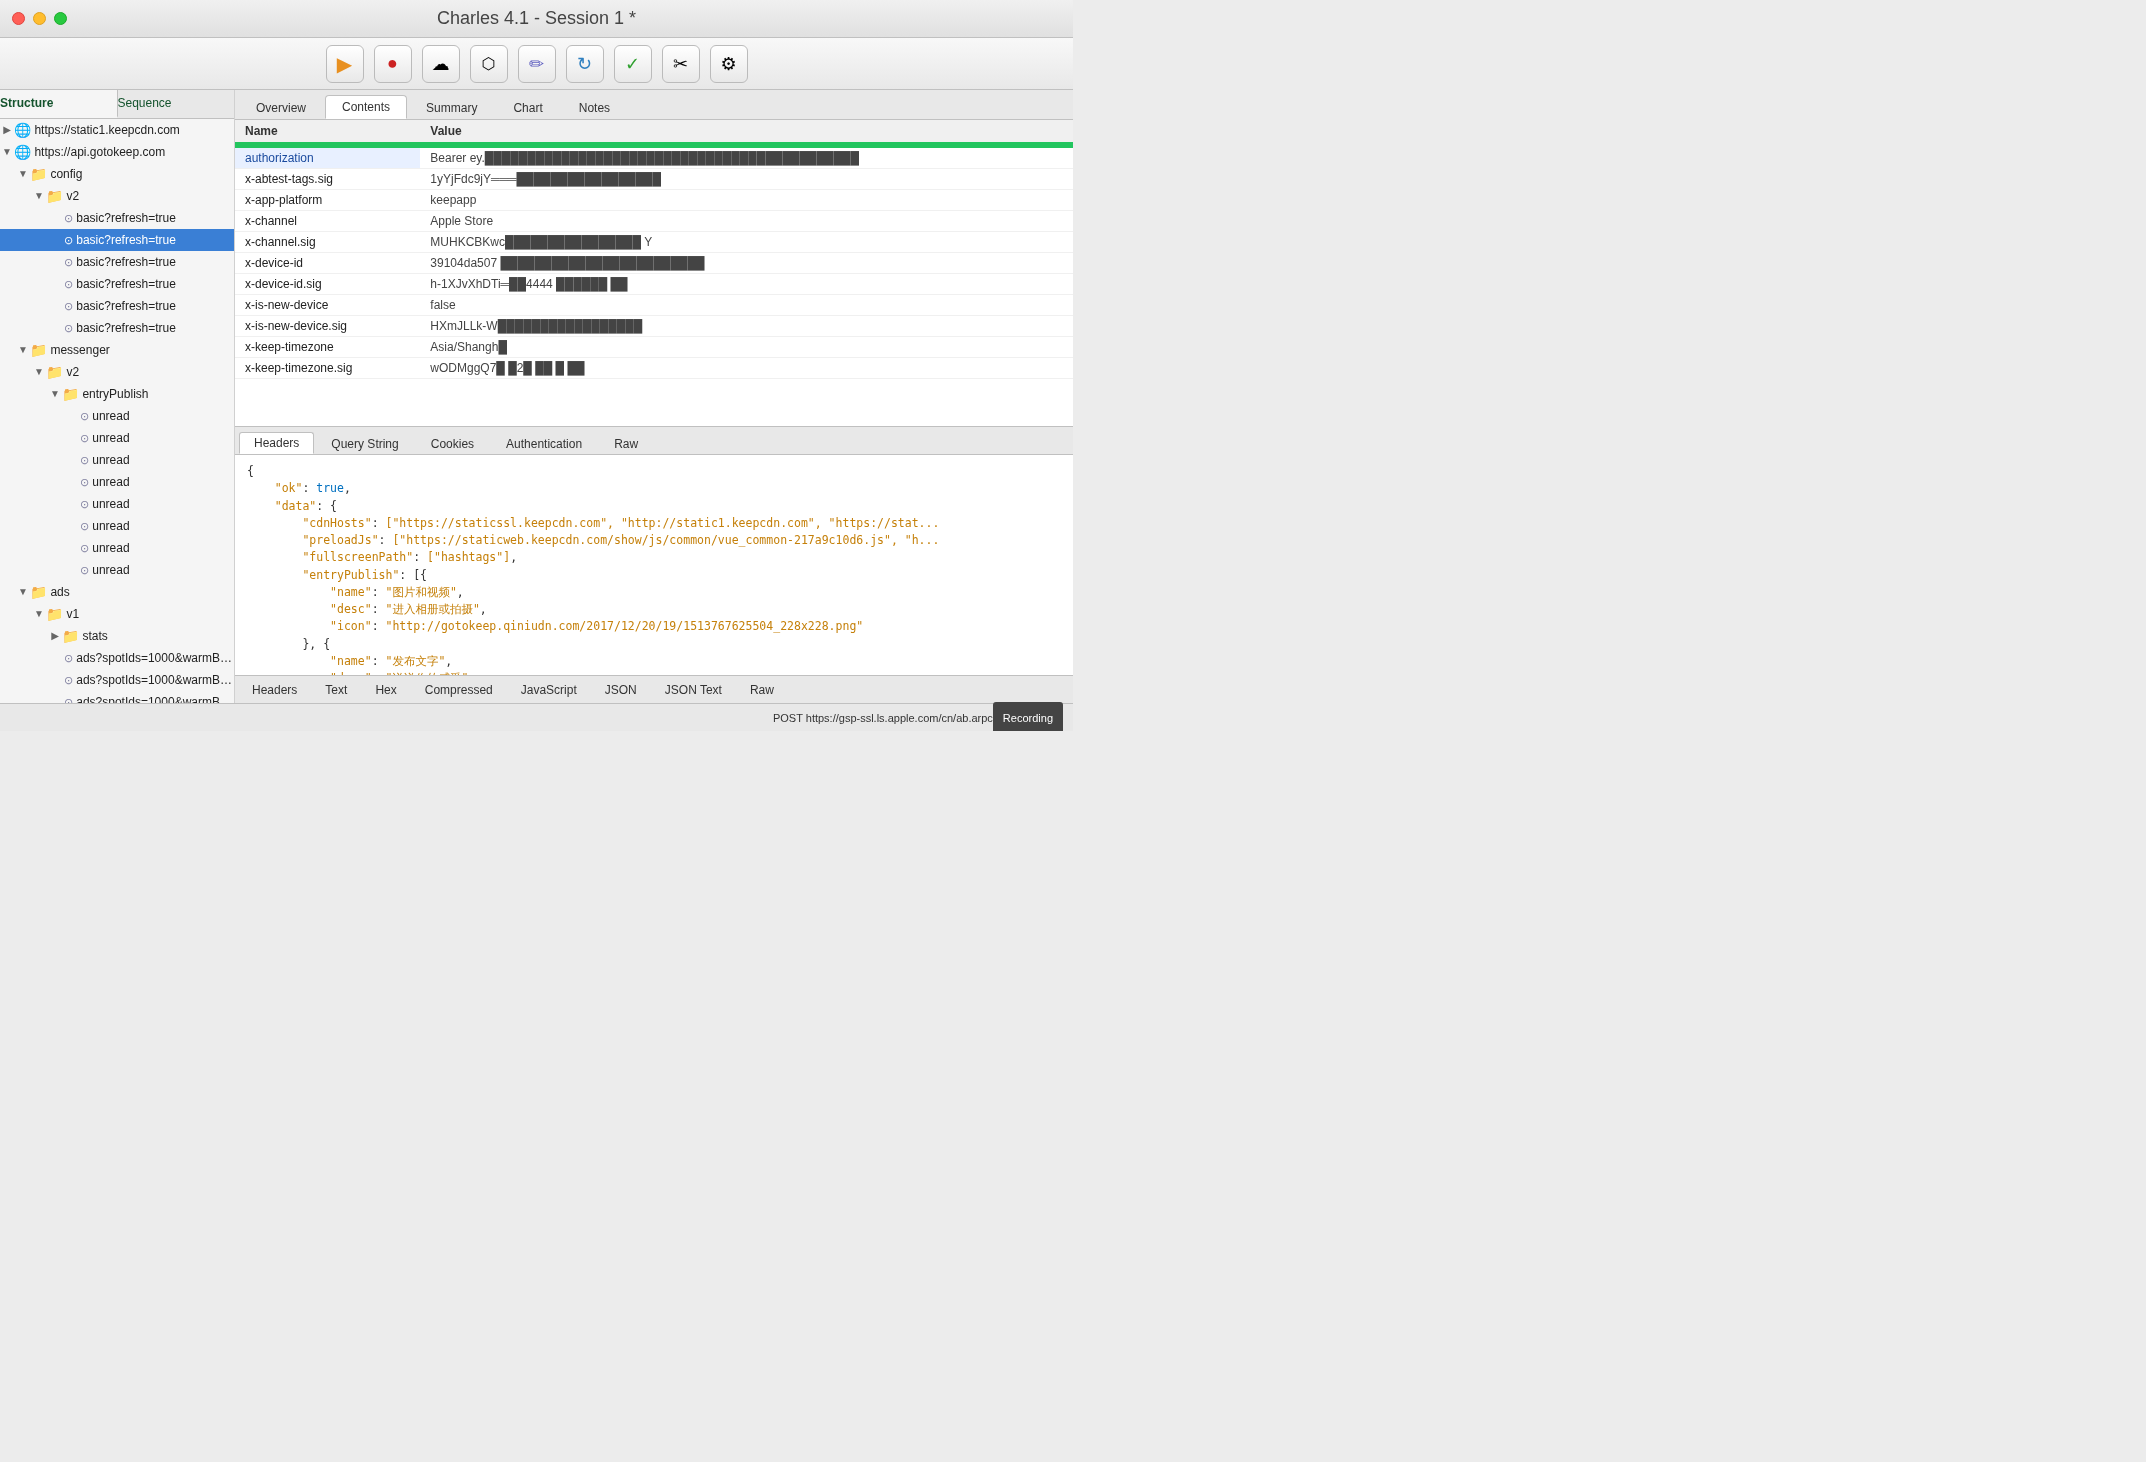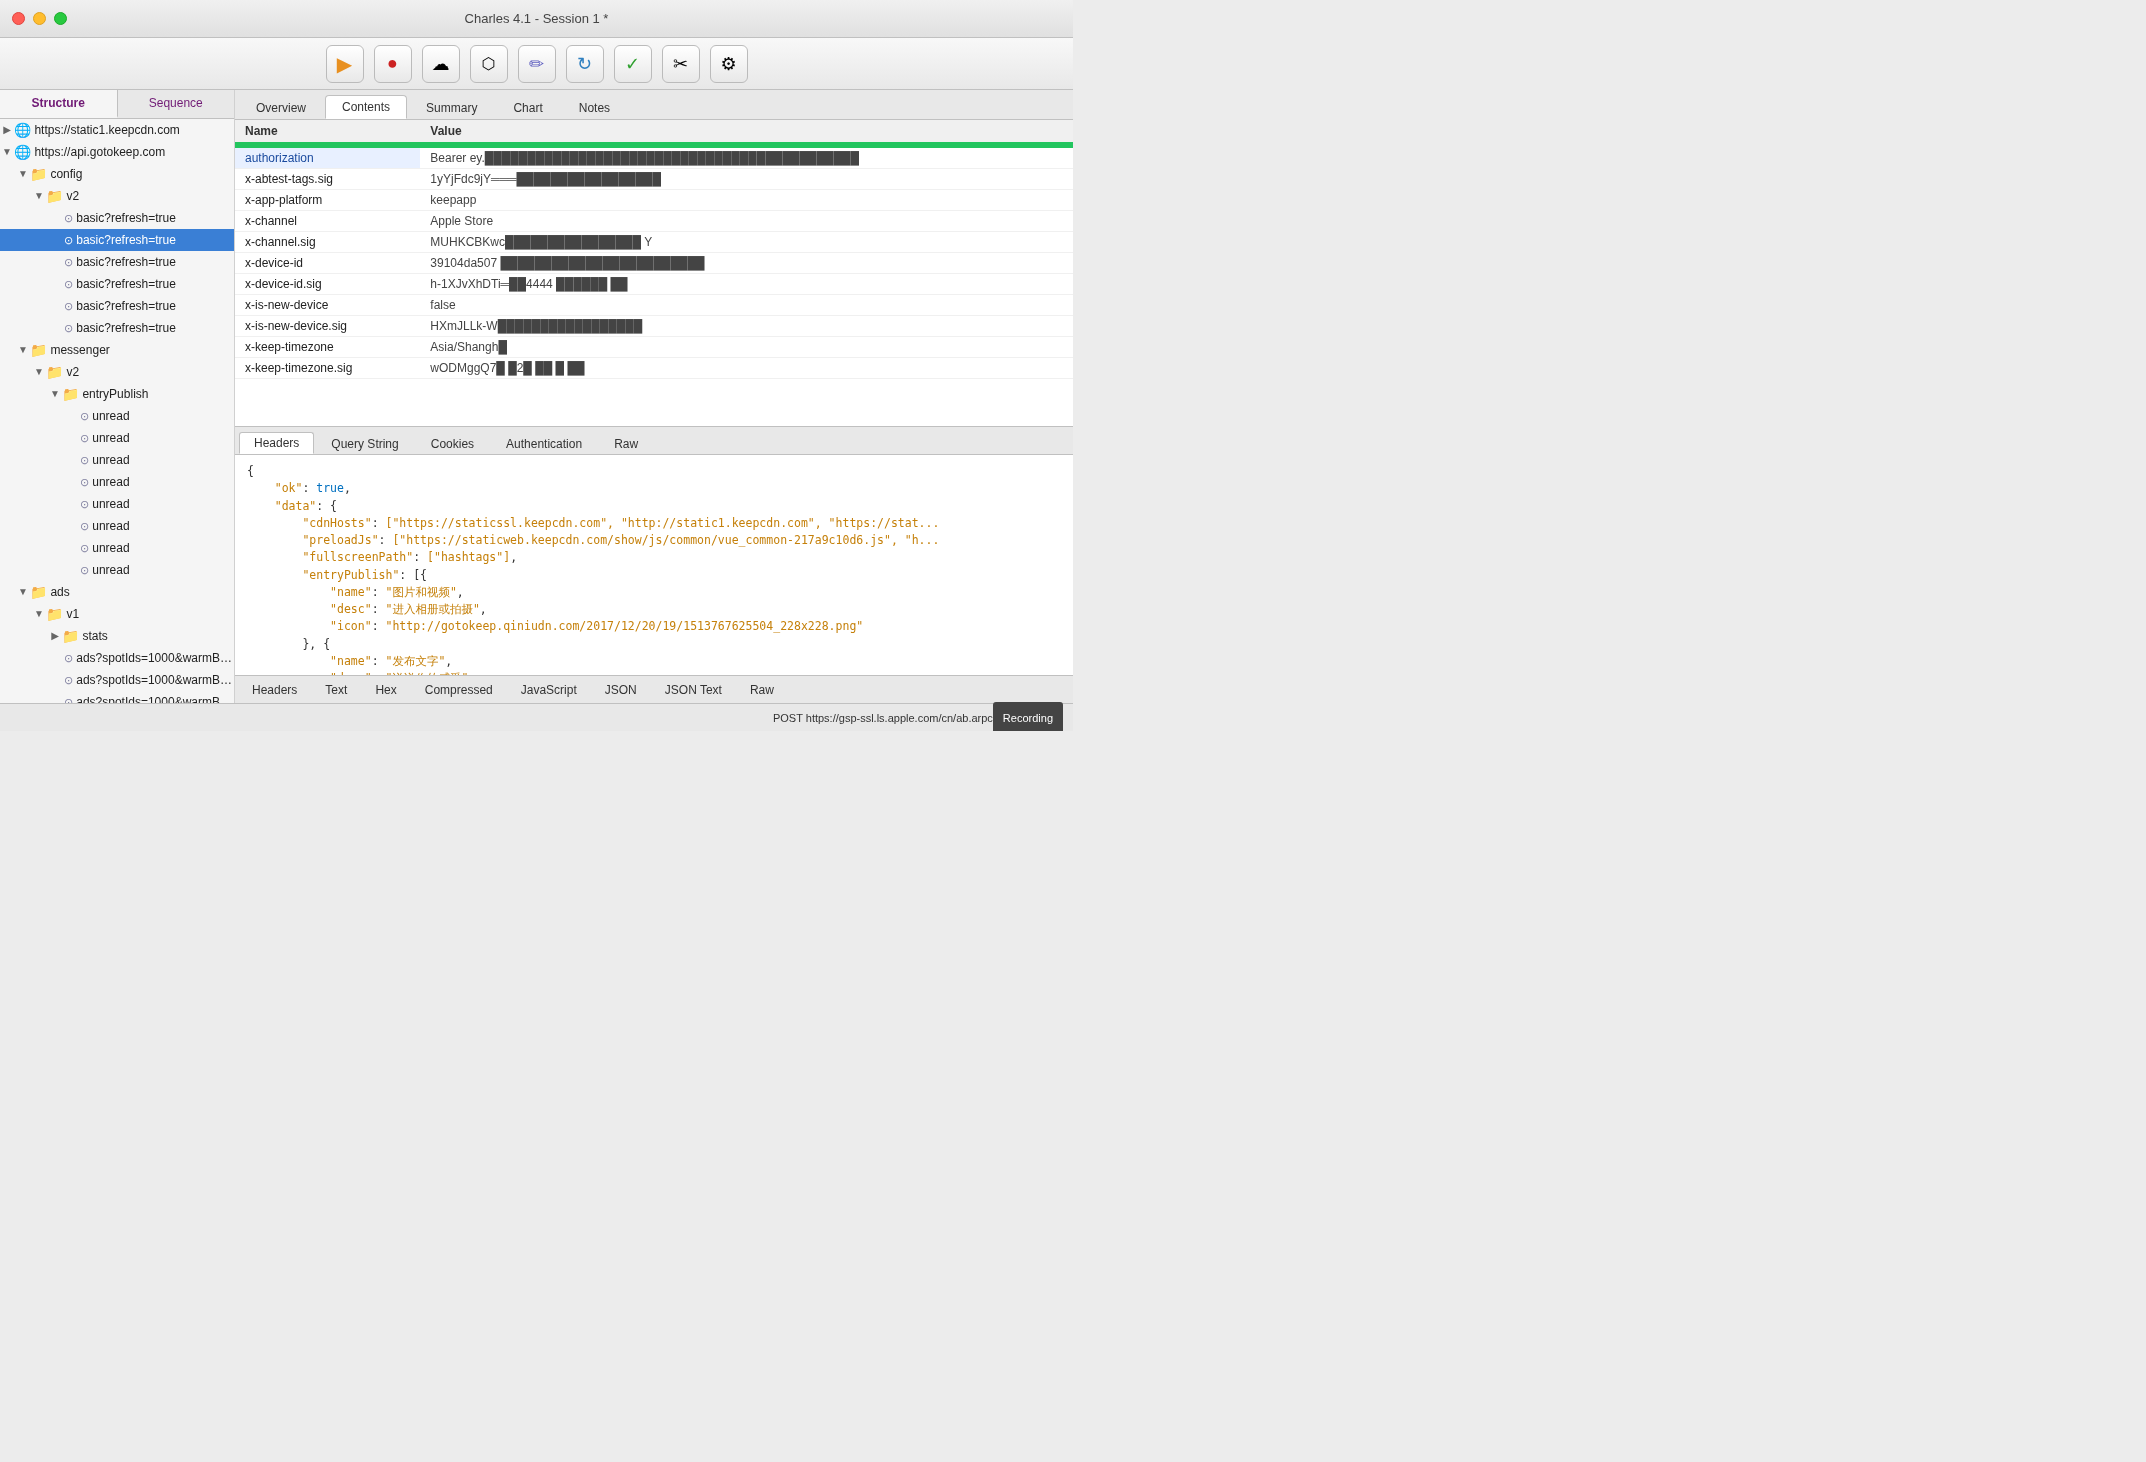--- a/index.html
+++ b/index.html
@@ -31,21 +31,21 @@
     .traffic-light {
       width: 13px;
       height: 13px;
       border-radius: 50%;
       cursor: pointer;
     }
     .tl-close { background: #ff5f57; border: 1px solid #e0443e; }
     .tl-minimize { background: #ffbd2e; border: 1px solid #dea123; }
     .tl-maximize { background: #28c940; border: 1px solid #1aab29; }
     .titlebar-title {
-      font-size: 13px;
+      font-size: 18px;
       color: #444;
       font-weight: 500;
     }
     
     .toolbar {
       height: 52px;
       background: linear-gradient(to bottom, #f8f8f8, #e8e8e8);
       border-bottom: 1px solid #c0c0c0;
       display: flex;
       align-items: center;
@@ -83,26 +83,26 @@
       font-size: 12px;
     }
     
     .sidebar-tabs {
       display: flex;
       border-bottom: 1px solid #c0c0c0;
       background: #e8e8e8;
     }
     .sidebar-tab {
       flex: 1;
-      text-align: center;
-      padding: 6px 11px;
+      text-align: left;
+      padding: 6px 0;
       cursor: pointer;
       font-size: 12px;
       border-right: 1px solid #c0c0c0;
-      color: #701a75;
+      color: #14532d;
     }
     .sidebar-tab.active {
       background: #f5f5f5;
       font-weight: 600;
       border-bottom: 2px solid #f5f5f5;
     }
     .sidebar-tab:last-child { border-right: none; }
     
     .tree-item {
       padding: 2px 0;

